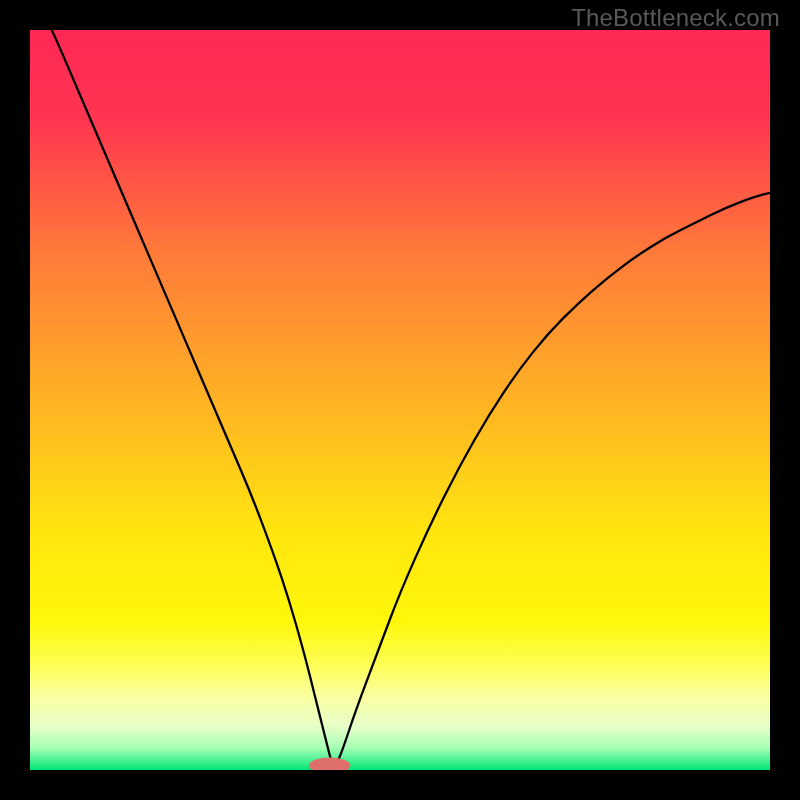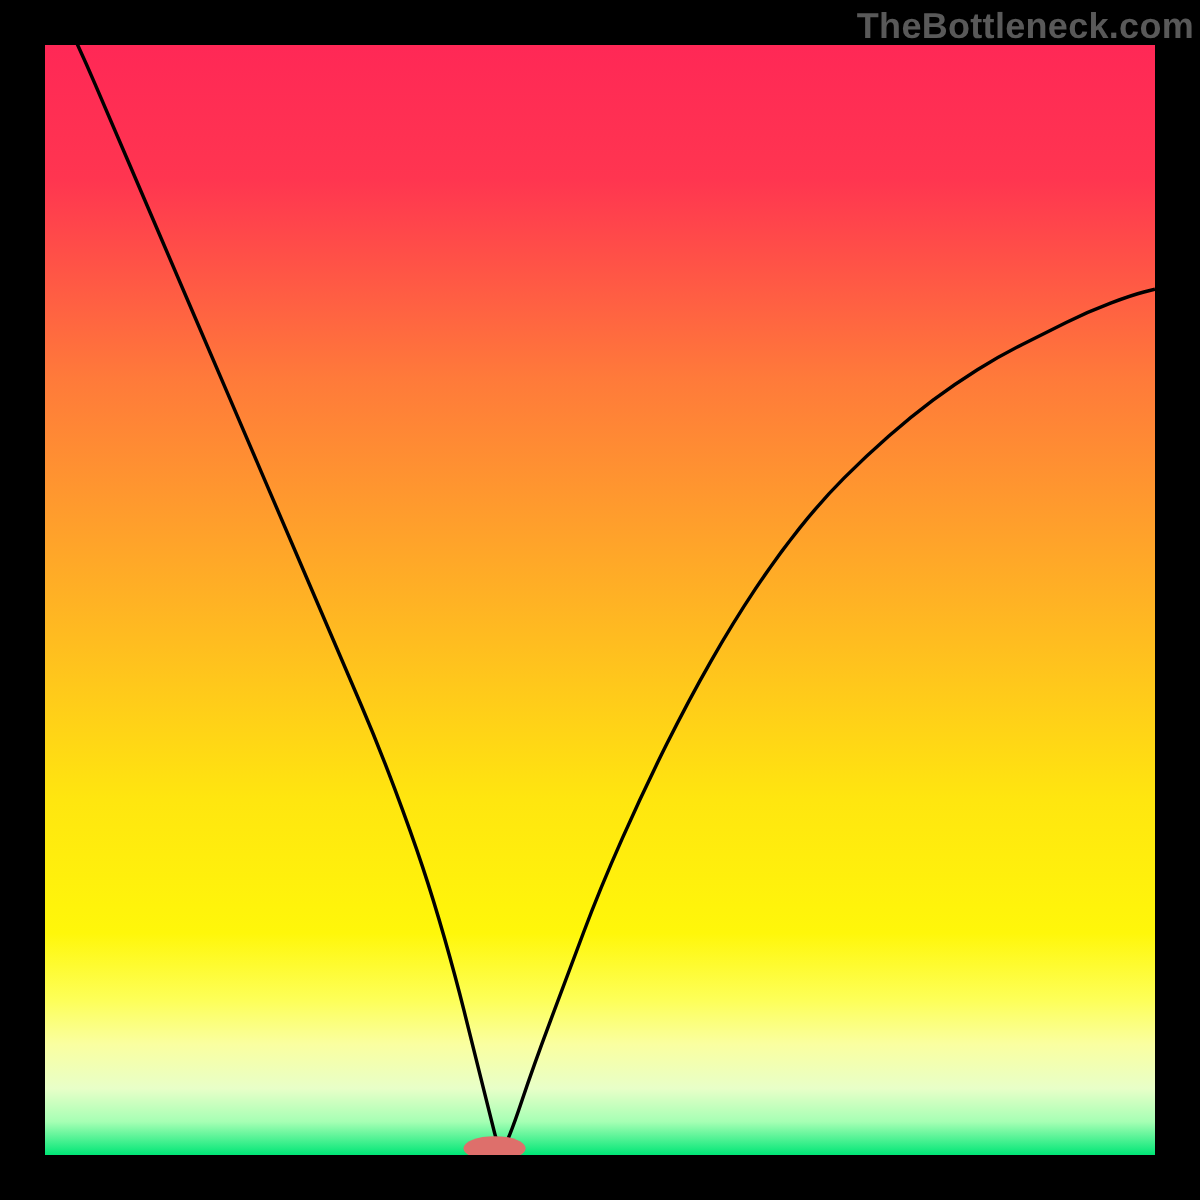--- a/index.html
+++ b/index.html
@@ -13,24 +13,24 @@
   }
   .outer {
     position: relative;
     width: 800px;
     height: 800px;
     background: #000;
   }
   .watermark {
     position: absolute;
     top: 4px;
-    right: 4px;
+    right: 20px;
     color: #595959;
     font-size: 24px;
-    font-weight: 700;
+    font-weight: 400;
     letter-spacing: 0.2px;
     z-index: 10;
   }
   .plot {
     position: absolute;
     left: 30px;
     top: 30px;
     width: 740px;
     height: 740px;
     overflow: hidden;

